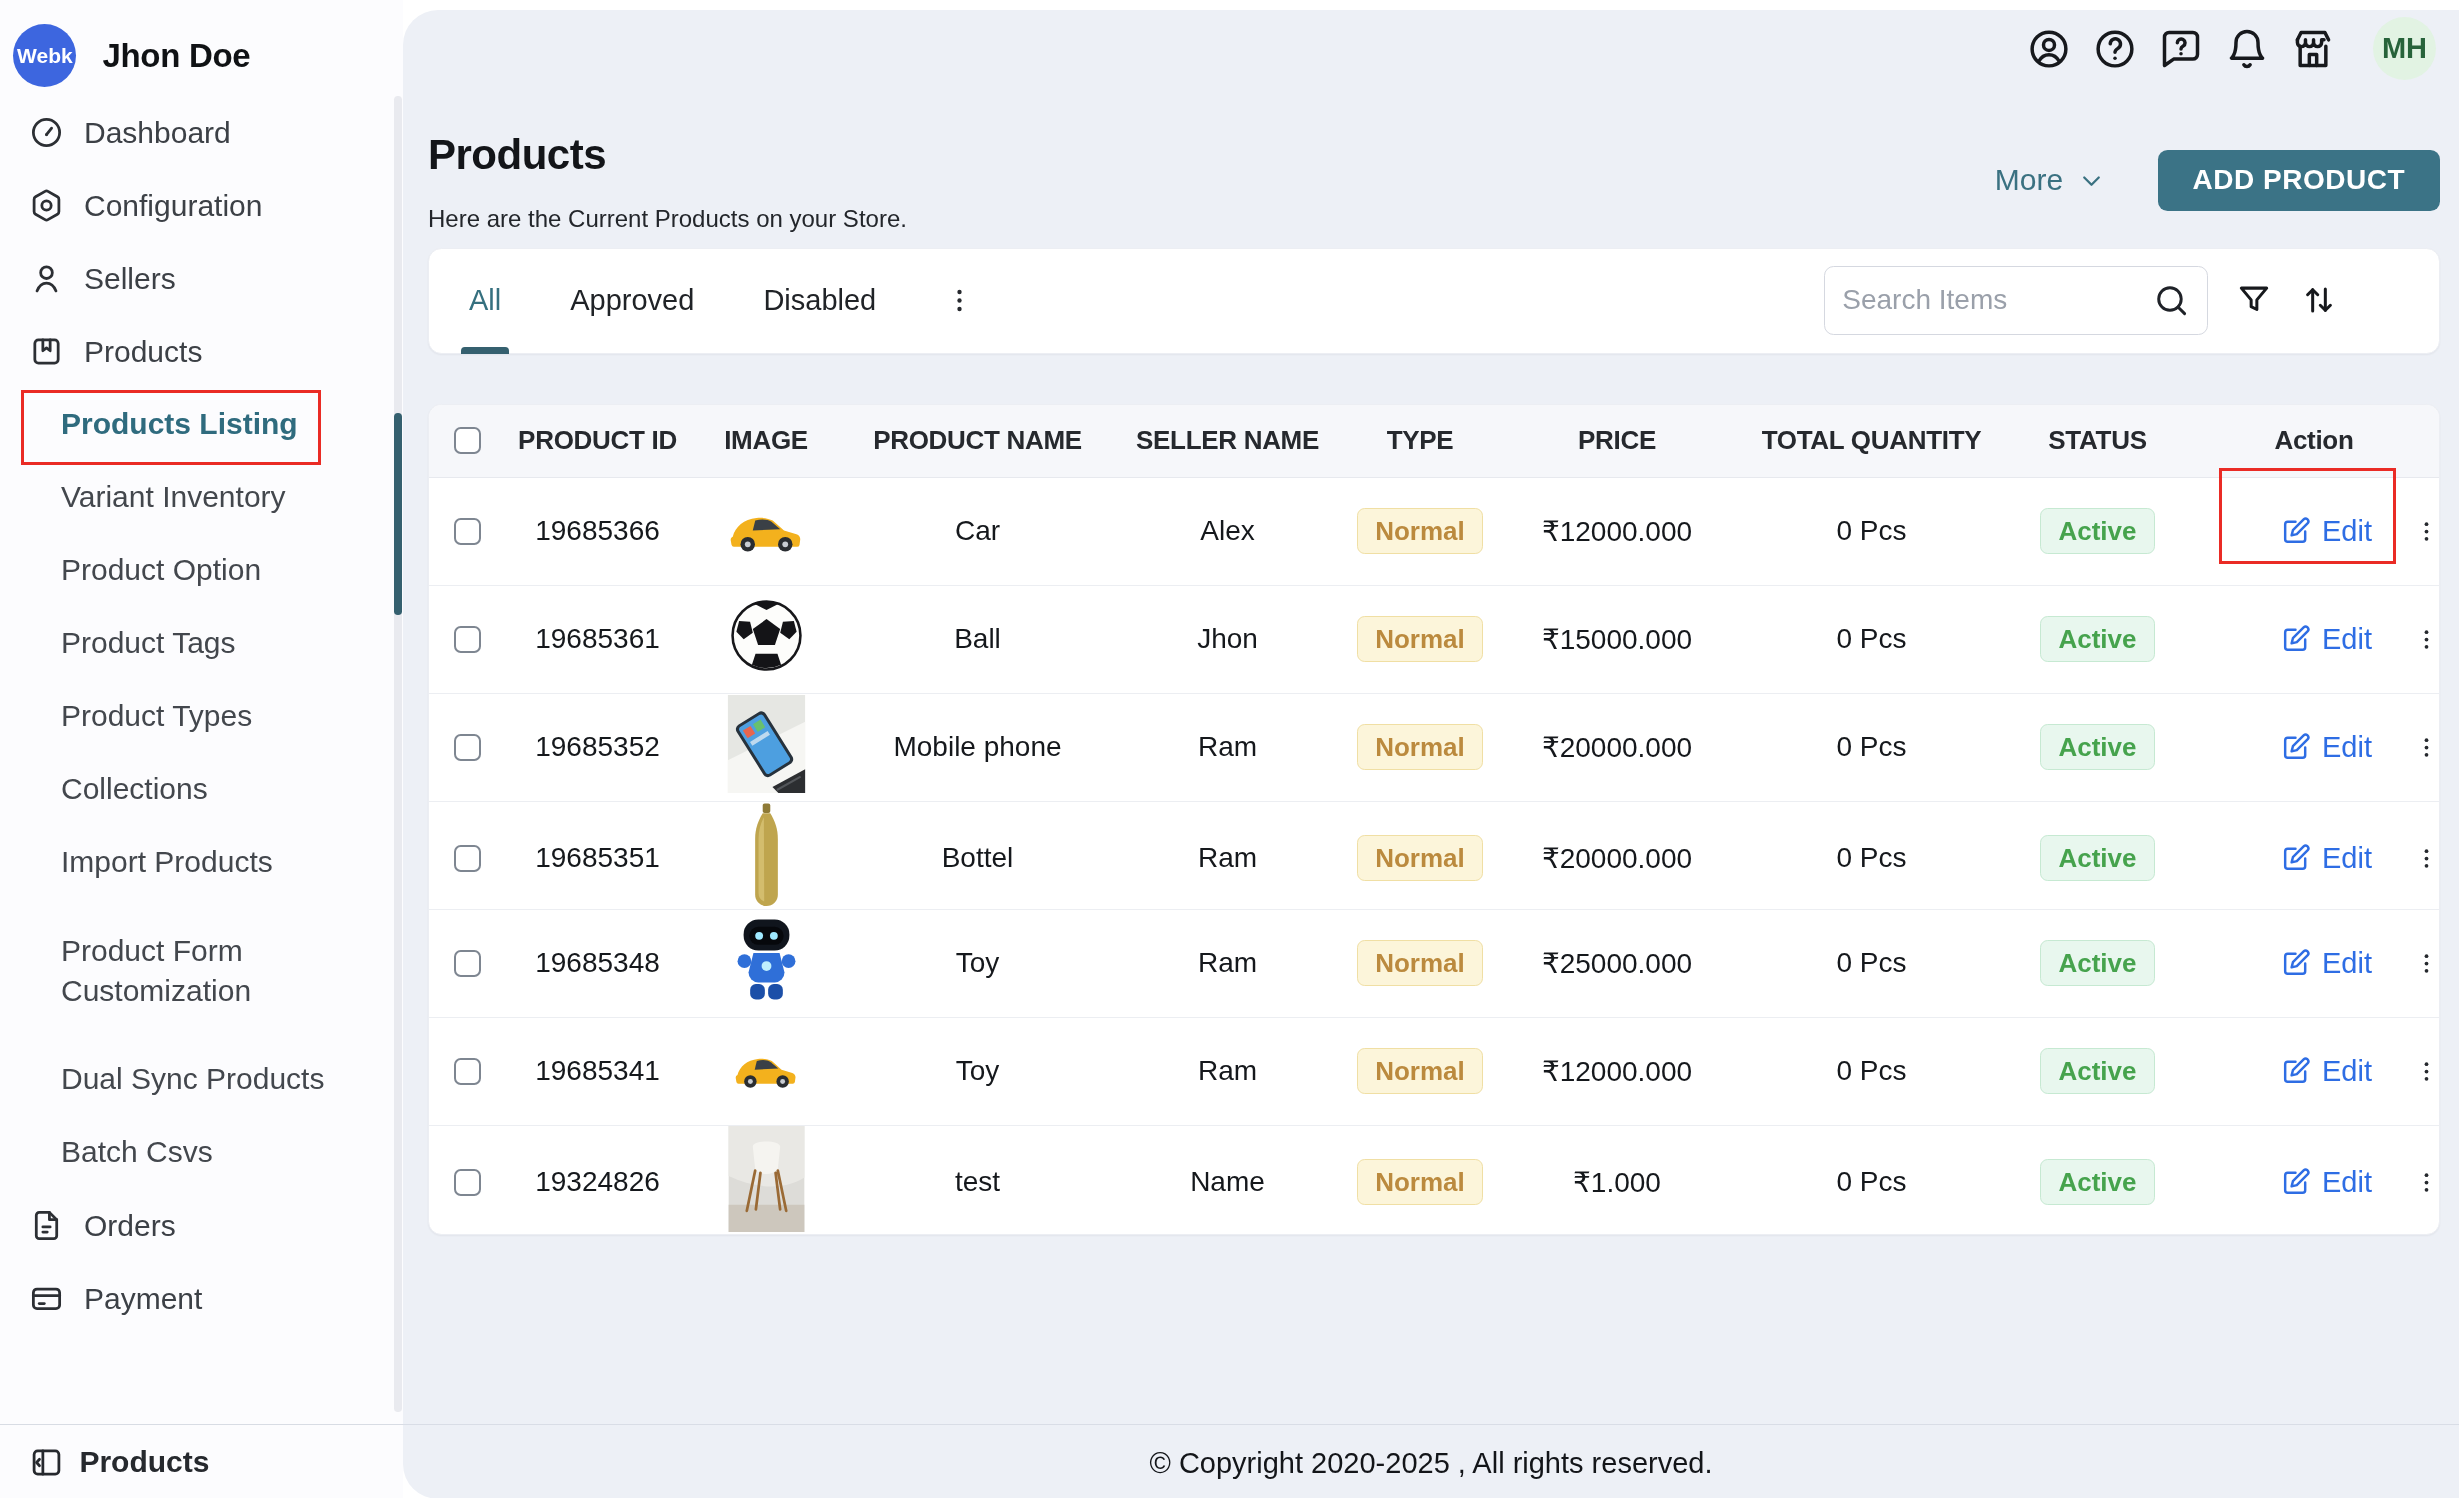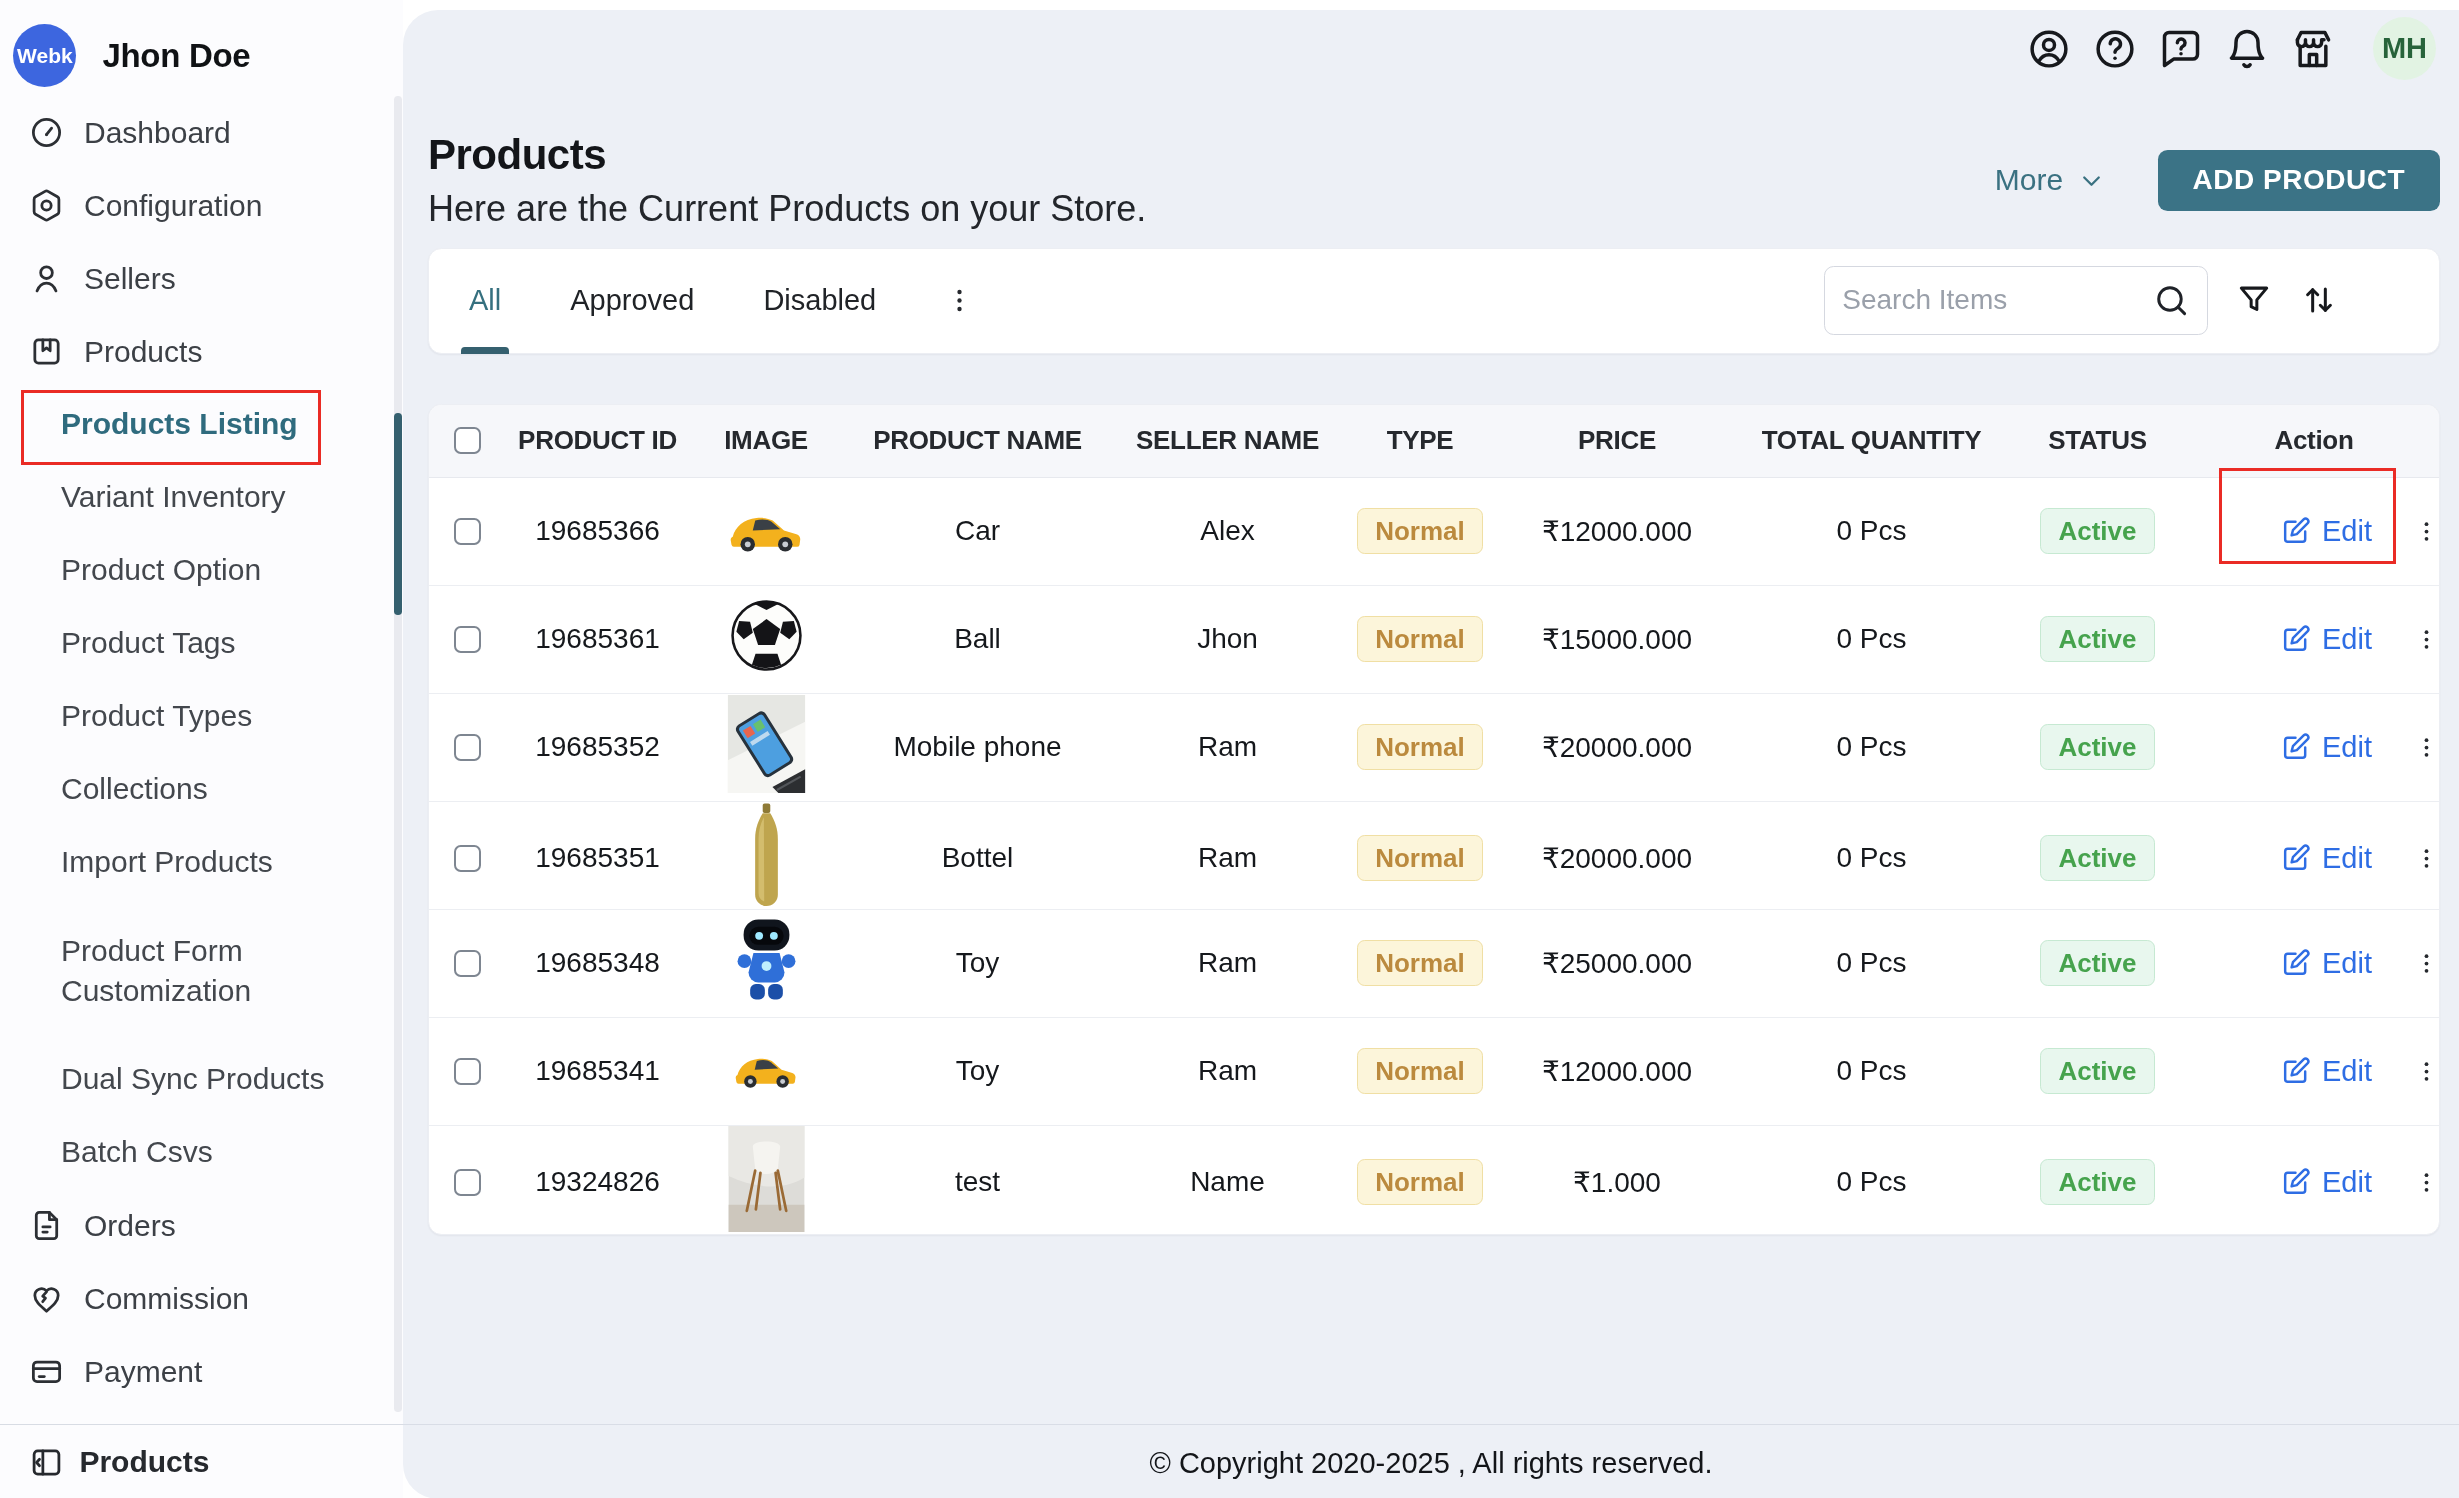--- a/index.html
+++ b/index.html
@@ -31,21 +31,21 @@
 
   
   .content{position:absolute;left:403px;top:9.6px;width:2056px;height:1489px;background:#edf0f6;
     border-radius:35px 0 0 35px}
   .topbar{position:absolute;top:7.7px;right:23px;display:flex;align-items:center;gap:30px}
   .topbar .icon{width:44px;height:44px;color:#17191d;cursor:pointer}
   .avatar-initials{width:63px;height:63px;border-radius:50%;background:#e2f3e3;color:#27633a;
     font-size:29px;font-weight:700;display:flex;align-items:center;justify-content:center;margin-left:7.7px;cursor:pointer}
   .page-header{position:absolute;left:25px;top:121px}
   .page-title{font-size:42px;font-weight:700;color:#131519;letter-spacing:-0.5px}
-  .page-subtitle{font-size:36px;color:#23262b;margin-top:9px}
+  .page-subtitle{font-size:24px;color:#23262b;margin-top:26px}
   .header-actions{position:absolute;top:140px;right:19px;display:flex;align-items:center;gap:52px}
   .more-btn{display:flex;align-items:center;gap:13.4px;color:#3a7181;font-size:30px;cursor:pointer}
   .more-btn .icon{width:29px;height:29px;color:#3a7181}
   .add-product-btn{height:61px;padding:0 35px;background:#3b7386;color:#fff;font-size:28px;font-weight:600;
     letter-spacing:0.5px;border:none;border-radius:9.6px;cursor:pointer;display:flex;align-items:center;
     font-family:"Liberation Sans","DejaVu Sans",sans-serif}
 
   
   .tabs-card{position:absolute;left:25px;top:238px;width:2012px;height:106px;background:#fff;border-radius:13.4px;
     border:1px solid #eceef3;box-shadow:0 1px 1.9px rgba(16,24,40,.05)}
@@ -177,29 +177,20 @@
             <path d="M14 3v5h5"></path>
             <path d="M9.5 13h5"></path>
             <path d="M9.5 16.5h3"></path>
           </svg>
         </span>
         <span class="lbl">Orders</span>
       </div>
       <div class="nav-item">
         <span class="icon">
           <svg viewBox="0 0 24 24" fill="none" stroke="currentColor" stroke-width="1.9" stroke-linecap="round" stroke-linejoin="round">
-            <path d="M12 20.7C7.2 16.6 4 13.8 4 10a4.6 4.6 0 0 1 8-3.2A4.6 4.6 0 0 1 20 10c0 3.8-3.2 6.6-8 10.7Z"></path>
-            <path d="m12 7.5-2.6 2.9 1.9 1.4-1.9 2.4"></path>
-          </svg>
-        </span>
-        <span class="lbl">Commission</span>
-      </div>
-      <div class="nav-item">
-        <span class="icon">
-          <svg viewBox="0 0 24 24" fill="none" stroke="currentColor" stroke-width="1.9" stroke-linecap="round" stroke-linejoin="round">
             <rect x="3" y="5.5" width="18" height="13.5" rx="2.5"></rect>
             <path d="M3 10h18"></path>
             <path d="M7 15.5h3.5"></path>
           </svg>
         </span>
         <span class="lbl">Payment</span>
       </div>
       <div class="nav-item"></div>
     </nav>
   <div class="side-scroll-track">

